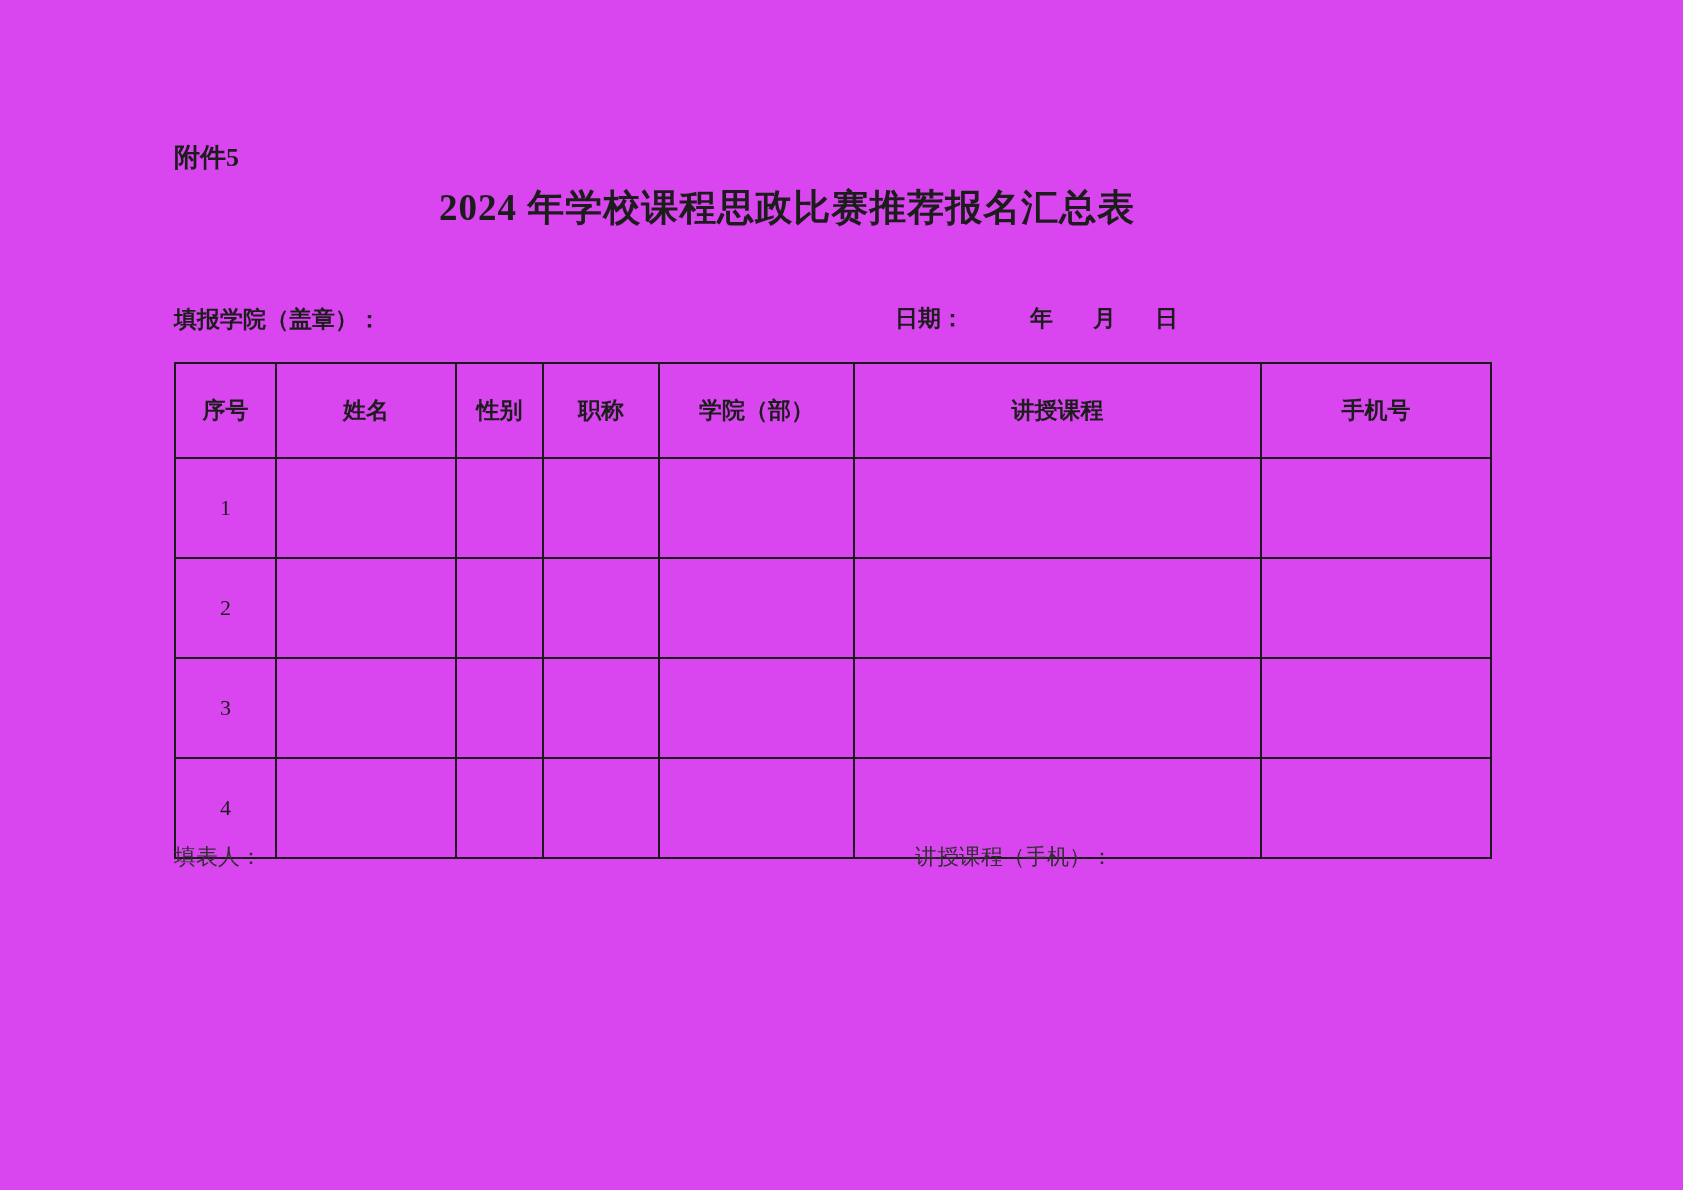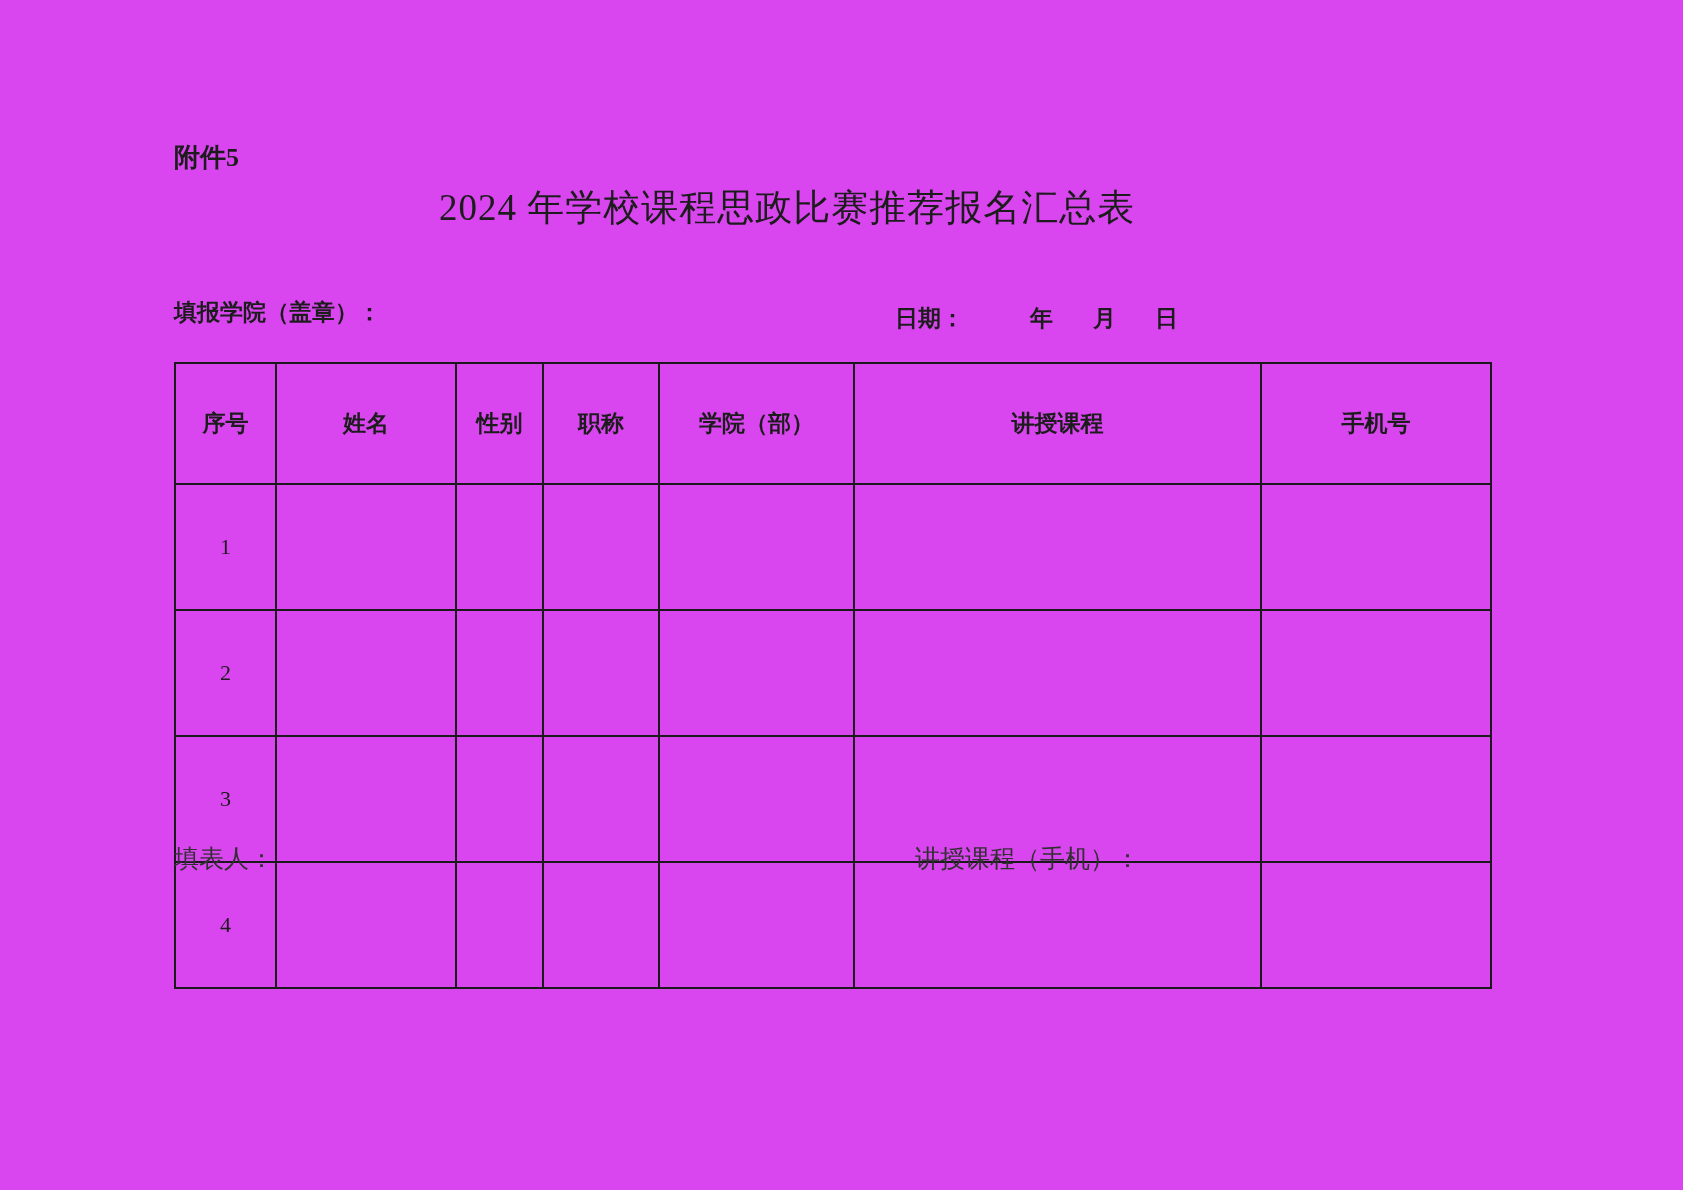--- a/index.html
+++ b/index.html
@@ -23,65 +23,65 @@
     font-size: 26px;
     font-weight: 700;
     white-space: nowrap;
   }
   .doc-title {
     position: absolute;
     left: 787px;
     top: 183px;
     transform: translateX(-50%);
     font-size: 37px;
-    font-weight: 400;
+    font-weight: 700;
     letter-spacing: 1px;
     white-space: nowrap;
   }
   .meta-line span, .footer-line span {
     position: absolute;
     white-space: nowrap;
   }
   .meta-text {
     font-size: 23px;
     font-weight: 700;
   }
-  .college-label { left: 174px; top: 297px; }
+  .college-label { left: 174px; top: 304px; }
   .date-label    { left: 895px; top: 303px; }
   .date-year     { left: 1030px; top: 303px; }
   .date-month    { left: 1093px; top: 303px; }
   .date-day      { left: 1155px; top: 303px; }
 
   table.summary-table {
     position: absolute;
     left: 174px;
     top: 362px;
     border-collapse: collapse;
     table-layout: fixed;
     width: 1316px;
   }
   table.summary-table td {
     border: 2px solid #1a1a1a;
     text-align: center;
     vertical-align: middle;
-    padding: 17px;
+    padding: 4px;
     overflow: hidden;
   }
   table.summary-table tr.header-row td {
     height: 85px;
     font-size: 23px;
     font-weight: 700;
   }
   table.summary-table tr.body-row td {
     height: 90px;
     font-size: 22px;
     font-weight: 400;
   }
   .footer-text {
-    font-size: 25px;
+    font-size: 22px;
     font-weight: 400;
     color: #303030;
   }
   .filler-label  { left: 174px; top: 842px; }
   .contact-label { left: 915px; top: 842px; }
 </style>
 </head>
 <body>
 
 <div class="page">

